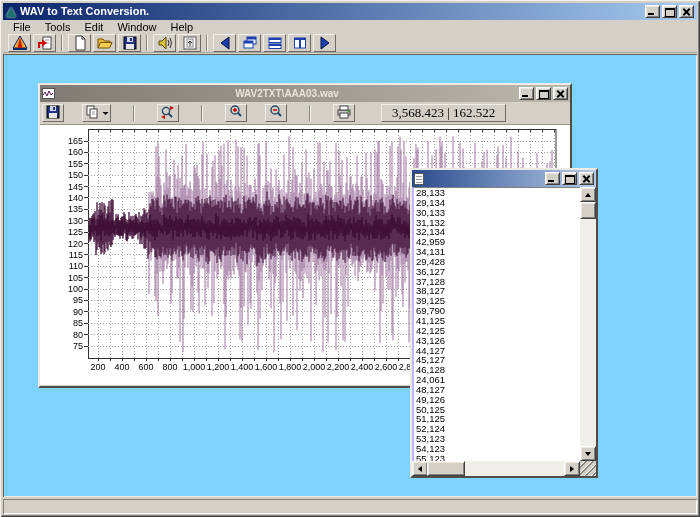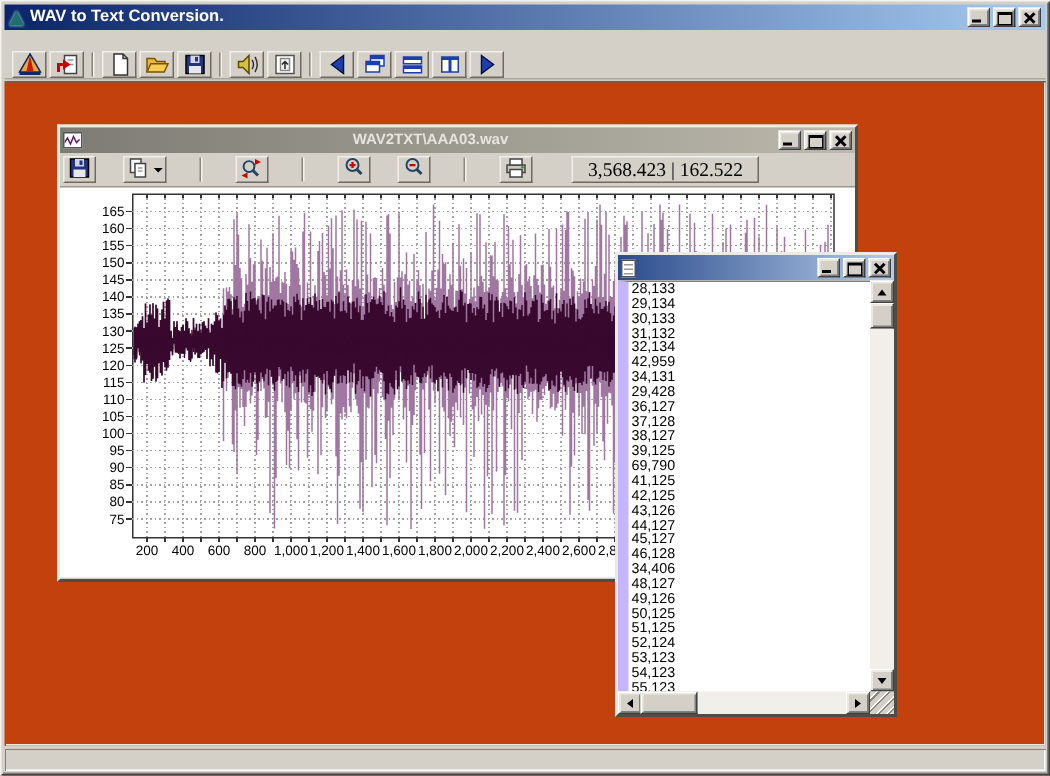--- a/index.html
+++ b/index.html
@@ -25,21 +25,21 @@
   .menubar{position:absolute;left:3px;top:20px;right:3px;height:14px;display:flex;align-items:center;
     font-size:11px;padding-left:3px;background:#d4d0c8;}
   .menu-item{padding:0 7px;line-height:14px;}
   .toolbar{position:absolute;left:3px;top:34px;right:3px;height:19px;display:flex;align-items:center;
     background:#d4d0c8;padding-left:4px;border-bottom:1px solid #aca899;}
   .tb-btn{width:23px;height:18px;background:#d4d0c8;border:1px solid;padding:0;margin:0 1px;
     border-color:#f0eee8 #6e6a62 #6e6a62 #f0eee8;display:flex;align-items:center;justify-content:center;}
   .tb-btn .ic{display:flex;align-items:center;justify-content:center;}
   .tb-sep{width:2px;height:16px;margin:0 4px;border-left:1px solid #8a867e;border-right:1px solid #f4f2ec;}
   
-  .mdi{position:absolute;left:3px;top:54px;right:3px;height:443px;background:#c2410c;overflow:hidden;
+  .mdi{position:absolute;left:3px;top:54px;right:3px;height:443px;background:#7dd3fc;overflow:hidden;
     box-shadow:inset 1px 1px 0 #64625c, inset -1px -1px 0 #eceae4;}
   .statusbar{position:absolute;left:3px;top:499px;right:3px;height:15px;background:#d4d0c8;
     box-shadow:inset 1px 1px 0 #848078, inset -1px -1px 0 #fff;font-size:10px;line-height:15px;padding-left:6px;color:#333;}
   
   .window{position:absolute;background:#d4d0c8;
     border-top:2px solid #eceae4;border-left:2px solid #eceae4;border-right:2px solid #504d46;border-bottom:2px solid #504d46;}
   .ctitle{height:17px;display:flex;align-items:center;gap:3px;padding:0 2px;}
   .ctitle .ttext{font-size:10px;font-weight:bold;flex:1;text-align:center;white-space:nowrap;overflow:hidden;}
   .t-inactive{background:linear-gradient(to right,#7d7b73,#bcb8ac);} .t-inactive .ttext{color:#e6e4dc;}
   .t-active{background:linear-gradient(to right,#2a4a8c,#b4cce8);} .t-active .ttext{color:#fff;}
@@ -52,21 +52,21 @@
   
   .ctoolbar{height:22px;display:flex;align-items:center;padding:2px 2px;background:#d4d0c8;gap:18px;}
   .cbtn{height:18px;min-width:22px;background:#d4d0c8;border:1px solid;padding:0 1px;
     border-color:#f0eee8 #6e6a62 #6e6a62 #f0eee8;display:flex;align-items:center;justify-content:center;}
   .coords{height:18px;margin-left:8px;padding:0 10px;border:1px solid;border-color:#f0eee8 #6e6a62 #6e6a62 #f0eee8;
     font-family:"Liberation Serif",serif;font-size:13px;line-height:16px;background:#d4d0c8;white-space:nowrap;}
   .chart-area{background:#fff;height:261px;border-top:1px solid #9a968c;}
   
   .win2-body{position:relative;background:#fff;height:289px;}
   .text-list{position:absolute;left:0;top:0;right:16px;bottom:15px;overflow:hidden;background:#fff;
-    font-size:9.5px;line-height:9.85px;padding-left:2px;border-left:7px solid #c4b5fd;border-top:1px solid #808080;}
+    font-size:9.5px;line-height:9.85px;padding-left:2px;border-left:2px solid #c4b5fd;border-top:1px solid #808080;}
   .list-item{white-space:nowrap;}
   .sb{position:absolute;background:#f1efe9;}
   .sb-v{right:0;top:0;width:16px;bottom:15px;}
   .sb-h{left:0;bottom:0;height:15px;right:16px;}
   .sb-btn{position:absolute;background:#d4d0c8;border:1px solid;border-color:#fff #404040 #404040 #fff;
     box-shadow:inset 1px 1px 0 #ece9e2, inset -1px -1px 0 #808080;display:flex;align-items:center;justify-content:center;padding:0;}
   .sb-v .sb-btn{left:0;width:16px;height:15px;}
   .sb-h .sb-btn{top:0;height:15px;width:16px;}
   .arr{width:0;height:0;border:3px solid transparent;}
   .arr-up{border-bottom:4px solid #000;margin-top:-3px;}
@@ -87,20 +87,27 @@
   <div class="titlebar">
     <span class="app-icon"></span>
     <span class="ttext">WAV to Text Conversion.</span>
     <span class="wbtns">
       <button class="wbtn g-min"></button>
       <button class="wbtn g-max"></button>
       <button class="wbtn g-x"></button>
     </span>
   </div>
 
+  <div class="menubar">
+      <span class="menu-item">File</span>
+      <span class="menu-item">Tools</span>
+      <span class="menu-item">Edit</span>
+      <span class="menu-item">Window</span>
+      <span class="menu-item">Help</span>
+    </div>
 
   <div class="toolbar">
       <button class="tb-btn">
         <span class="ic">
           <svg width="16" height="16">
             <polygon points="8,1 15,13 1,13" fill="#f0a830" stroke="#0a2a6a"></polygon>
             <polygon points="8,2 10.5,13 5.5,13" fill="#cc1a00"></polygon>
             <rect x="1" y="13" width="14" height="2" fill="#0a2a6a"></rect>
           </svg>
         </span>
@@ -519,21 +526,21 @@
             <div class="list-item">37,128</div>
             <div class="list-item">38,127</div>
             <div class="list-item">39,125</div>
             <div class="list-item">69,790</div>
             <div class="list-item">41,125</div>
             <div class="list-item">42,125</div>
             <div class="list-item">43,126</div>
             <div class="list-item">44,127</div>
             <div class="list-item">45,127</div>
             <div class="list-item">46,128</div>
-            <div class="list-item">34,406</div>
+            <div class="list-item">24,061</div>
             <div class="list-item">48,127</div>
             <div class="list-item">49,126</div>
             <div class="list-item">50,125</div>
             <div class="list-item">51,125</div>
             <div class="list-item">52,124</div>
             <div class="list-item">53,123</div>
             <div class="list-item">54,123</div>
             <div class="list-item">55,123</div>
           </div>
         <div class="sb sb-v">

